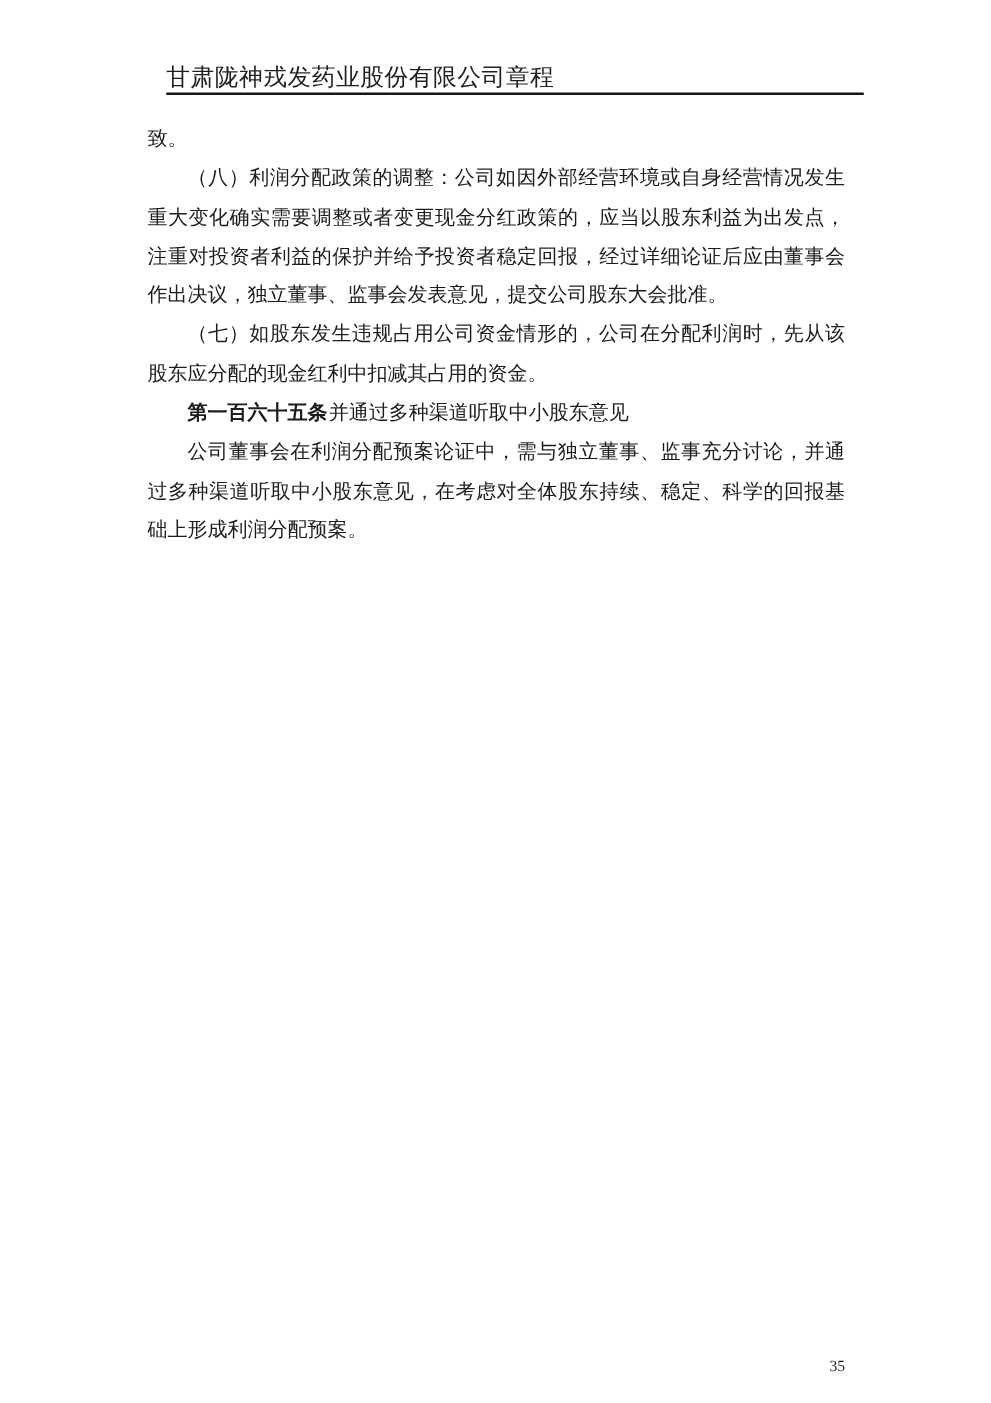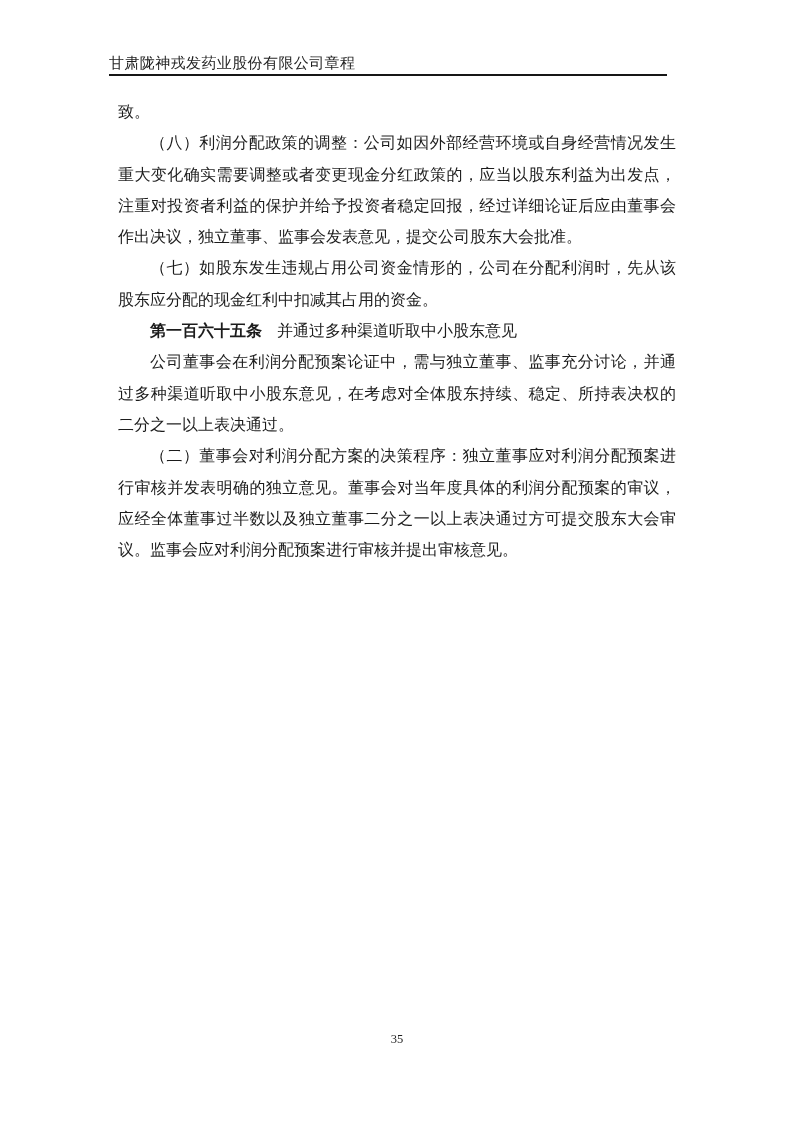--- a/index.html
+++ b/index.html
@@ -14,24 +14,24 @@
     overflow: hidden;
     font-family: "Liberation Serif", "DejaVu Serif", serif;
   }
   .page {
     position: absolute;
     inset: 0;
     background: #ffffff;
   }
   .header {
     position: absolute;
-    left: 109px;
+    left: 133px;
     width: 558px;
     top: 55px;
-    font-size: 15px;
+    font-size: 19px;
     line-height: 16px;
     color: #1f1f1f;
     letter-spacing: 0.4px;
     border-bottom: 2px solid #161616;
     padding-bottom: 3px;
   }
   .content {
     position: absolute;
     left: 118px;
     width: 558px;
@@ -45,49 +45,48 @@
   .content p {
     margin: 0;
     padding: 0;
     word-break: break-all;
   }
   .content p.indent {
     text-indent: 32px;
   }
   .article-number {
     font-weight: bold;
-    margin-right: 15px;
+    margin-right: 1px;
   }
   .footer {
     position: absolute;
     left: 118px;
     width: 558px;
-    top: 1032px;
-    text-align: center;
+    top: 1086px;
+    text-align: right;
     font-size: 12.5px;
     color: #1f1f1f;
   }
 </style>
 </head>
 <body>
 
 <div class="page">
 
   <div class="header">
     <span class="header-title">甘肃陇神戎发药业股份有限公司章程</span>
   </div>
 
   <div class="content">
     <p class="para">致。</p>
     <p class="para indent">（八）利润分配政策的调整：公司如因外部经营环境或自身经营情况发生重大变化确实需要调整或者变更现金分红政策的，应当以股东利益为出发点，注重对投资者利益的保护并给予投资者稳定回报，经过详细论证后应由董事会作出决议，独立董事、监事会发表意见，提交公司股东大会批准。</p>
     <p class="para indent">（七）如股东发生违规占用公司资金情形的，公司在分配利润时，先从该股东应分配的现金红利中扣减其占用的资金。</p>
     <p class="para indent">
       <span class="article-number">第一百六十五条</span><span class="article-title">并通过多种渠道听取中小股东意见</span>
     </p>
-    <p class="para indent">公司董事会在利润分配预案论证中，需与独立董事、监事充分讨论，并通过多种渠道听取中小股东意见，在考虑对全体股东持续、稳定、所持表决权的二分之一以上表决通过。</p>
-    <p class="para indent">（二）董事会对利润分配方案的决策程序：独立董事应对利润分配预案进行审核并发表明确的独立意见。董事会对当年度具体的利润分配预案的审议，应经全体董事过半数以及独立董事二分之一以上表决通过方可提交股东大会审议。监事会应对利润分配预案进行审核并提出审核意见。</p>
+    <p class="para indent">公司董事会在利润分配预案论证中，需与独立董事、监事充分讨论，并通过多种渠道听取中小股东意见，在考虑对全体股东持续、稳定、科学的回报基础上形成利润分配预案。</p>
   </div>
 
   <div class="footer">
     <span>35</span>
   </div>
 
 </div>
 
 </body></html>

